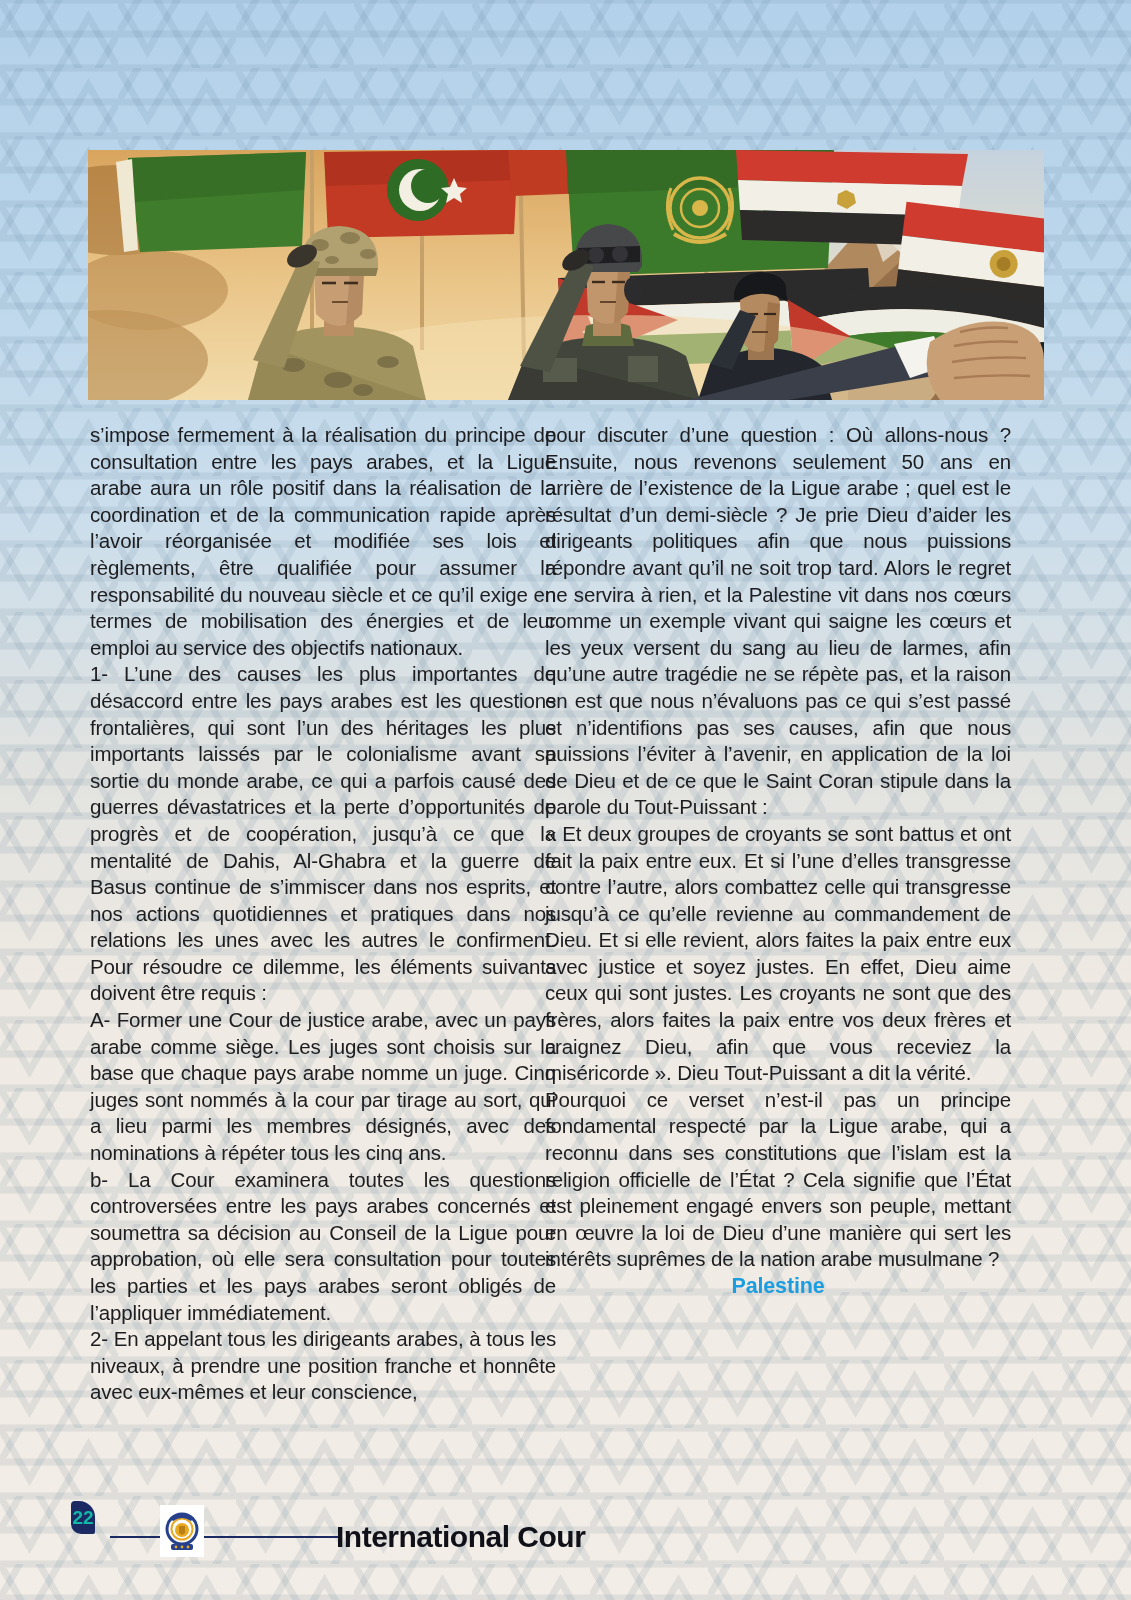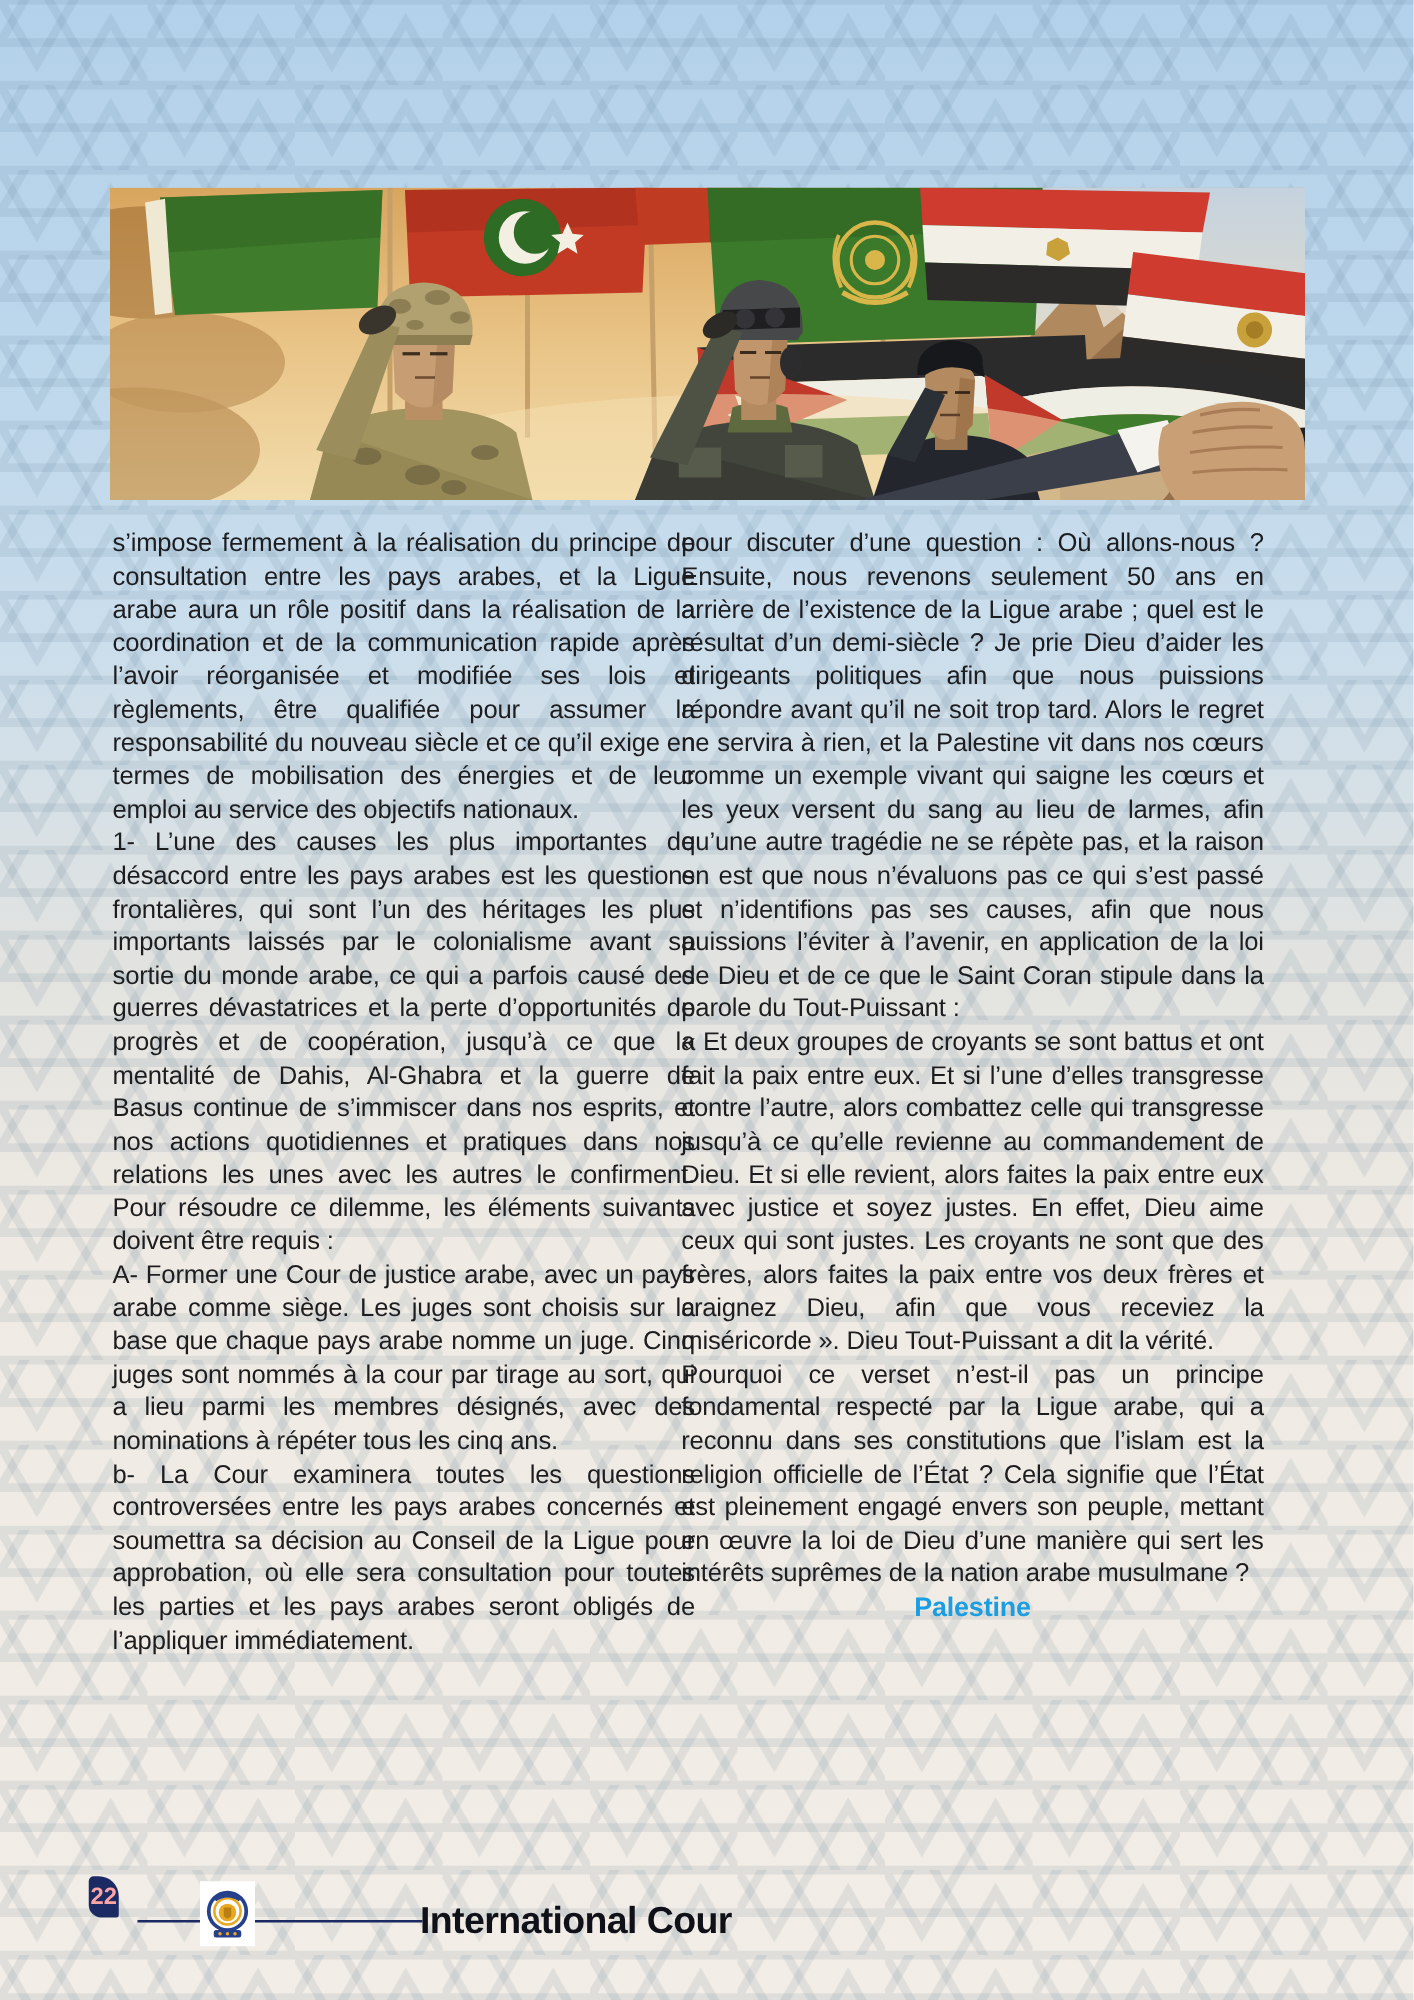--- a/index.html
+++ b/index.html
@@ -16,21 +16,21 @@
 
   .col{position:absolute;top:422px;width:466px;color:#1d1d20;
        font-size:20.5px;line-height:26.6px;letter-spacing:-0.15px;text-align:justify;}
   .col p{margin:0;}
   .col-left{left:90px;}
   .col-right{left:545px;}
   .subhead{margin:0;text-align:center;font-weight:bold;color:#1b9de2;font-size:21.5px;line-height:27px;}
 
   .footer-line{position:absolute;left:110px;top:1536px;width:228px;height:2px;background:#1b2a63;}
   .page-badge{position:absolute;left:71px;top:1501px;width:24px;height:33px;background:#1b2a63;
-              border-radius:4px 16px 2px 10px;color:#fca5a5;font-weight:bold;font-size:19px;
+              border-radius:4px 16px 2px 10px;color:#14b8a6;font-weight:bold;font-size:19px;
               display:flex;align-items:center;justify-content:center;}
   .footer-logo{position:absolute;left:160px;top:1505px;width:44px;height:52px;background:#fff;
                display:flex;align-items:center;justify-content:center;}
   .footer-title{position:absolute;left:336px;top:1520px;width:420px;color:#101018;
                 font-weight:bold;font-size:30px;letter-spacing:-0.5px;white-space:nowrap;}
 </style>
 </head>
 <body>
 
 <div class="page">
@@ -234,20 +234,21 @@
           </g>
         </g>
       </svg>
     </div>
 
     <div class="col col-left">
       <p>s’impose fermement à la réalisation du principe de consultation entre les pays arabes, et la Ligue arabe aura un rôle positif dans la réalisation de la coordination et de la communication rapide après l’avoir réorganisée et modifiée ses lois et règlements, être qualifiée pour assumer la responsabilité du nouveau siècle et ce qu’il exige en termes de mobilisation des énergies et de leur emploi au service des objectifs nationaux.</p>
       <p>1- L’une des causes les plus importantes de désaccord entre les pays arabes est les questions frontalières, qui sont l’un des héritages les plus importants laissés par le colonialisme avant sa sortie du monde arabe, ce qui a parfois causé des guerres dévastatrices et la perte d’opportunités de progrès et de coopération, jusqu’à ce que la mentalité de Dahis, Al-Ghabra et la guerre de Basus continue de s’immiscer dans nos esprits, et nos actions quotidiennes et pratiques dans nos relations les unes avec les autres le confirment. Pour résoudre ce dilemme, les éléments suivants doivent être requis :</p>
       <p>A- Former une Cour de justice arabe, avec un pays arabe comme siège. Les juges sont choisis sur la base que chaque pays arabe nomme un juge. Cinq juges sont nommés à la cour par tirage au sort, qui a lieu parmi les membres désignés, avec des nominations à répéter tous les cinq ans.</p>
       <p>b- La Cour examinera toutes les questions controversées entre les pays arabes concernés et soumettra sa décision au Conseil de la Ligue pour approbation, où elle sera consultation pour toutes les parties et les pays arabes seront obligés de l’appliquer immédiatement.</p>
+      <p>2- En appelant tous les dirigeants arabes, à tous les niveaux, à prendre une position franche et honnête avec eux-mêmes et leur conscience,</p>
     </div>
 
     <div class="col col-right">
       <p>pour discuter d’une question : Où allons-nous ? Ensuite, nous revenons seulement 50 ans en arrière de l’existence de la Ligue arabe ; quel est le résultat d’un demi-siècle ? Je prie Dieu d’aider les dirigeants politiques afin que nous puissions répondre avant qu’il ne soit trop tard. Alors le regret ne servira à rien, et la Palestine vit dans nos cœurs comme un exemple vivant qui saigne les cœurs et les yeux versent du sang au lieu de larmes, afin qu’une autre tragédie ne se répète pas, et la raison en est que nous n’évaluons pas ce qui s’est passé et n’identifions pas ses causes, afin que nous puissions l’éviter à l’avenir, en application de la loi de Dieu et de ce que le Saint Coran stipule dans la parole du Tout-Puissant :</p>
       <p>« Et deux groupes de croyants se sont battus et ont fait la paix entre eux. Et si l’une d’elles transgresse contre l’autre, alors combattez celle qui transgresse jusqu’à ce qu’elle revienne au commandement de Dieu. Et si elle revient, alors faites la paix entre eux avec justice et soyez justes. En effet, Dieu aime ceux qui sont justes. Les croyants ne sont que des frères, alors faites la paix entre vos deux frères et craignez Dieu, afin que vous receviez la miséricorde ». Dieu Tout-Puissant a dit la vérité.</p>
       <p>Pourquoi ce verset n’est-il pas un principe fondamental respecté par la Ligue arabe, qui a reconnu dans ses constitutions que l’islam est la religion officielle de l’État ? Cela signifie que l’État est pleinement engagé envers son peuple, mettant en œuvre la loi de Dieu d’une manière qui sert les intérêts suprêmes de la nation arabe musulmane ?</p>
       <p class="subhead">Palestine</p>
     </div>
 
     <div class="footer-line"></div>

